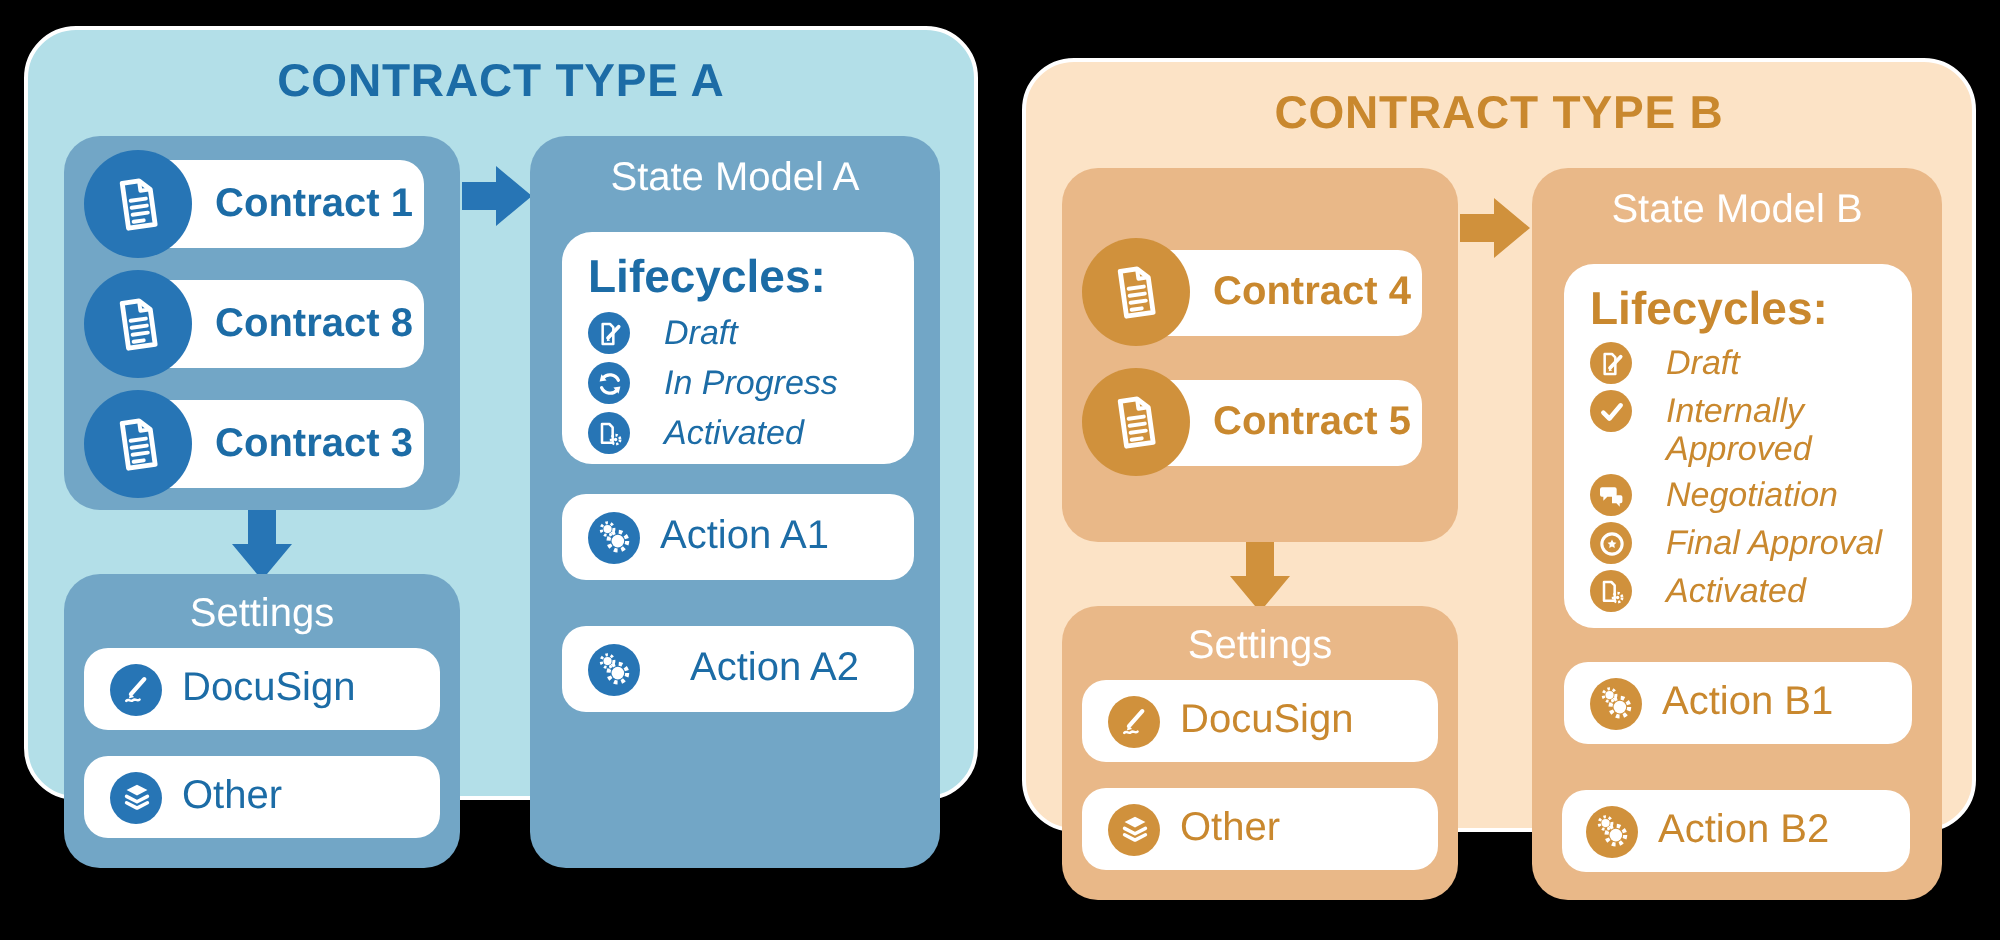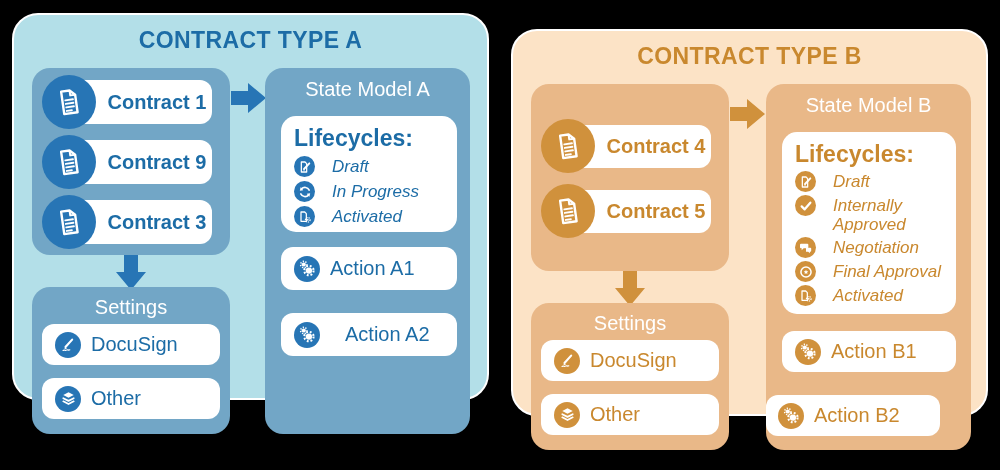--- a/index.html
+++ b/index.html
@@ -109,21 +109,21 @@
     <div class="abs pill contract-pill" style="left:48px;top:65px;width:150px;height:44px;">
       <span class="lbl">Contract 1</span>
     </div>
     <span class="abs circle-lg" style="left:28px;top:60px;">
       <svg width="34" height="34" viewBox="0 0 24 24" style="transform:rotate(-8deg)">
           <use href="#g-doc"></use>
         </svg>
     </span>
 
     <div class="abs pill contract-pill" style="left:48px;top:125px;width:150px;height:44px;">
-      <span class="lbl">Contract 9</span>
+      <span class="lbl">Contract 8</span>
     </div>
     <span class="abs circle-lg" style="left:28px;top:120px;">
       <svg width="34" height="34" viewBox="0 0 24 24" style="transform:rotate(-8deg)">
           <use href="#g-doc"></use>
         </svg>
     </span>
 
     <div class="abs pill contract-pill" style="left:48px;top:185px;width:150px;height:44px;">
       <span class="lbl">Contract 3</span>
     </div>
@@ -287,21 +287,21 @@
     </div>
 
     <div class="abs pill row-pill" style="left:269px;top:300px;width:174px;height:41px;">
       <span class="ic ic-26">
           <svg width="19" height="19" viewBox="0 0 24 24">
             <use href="#g-gears"></use>
           </svg>
         </span>
       <span class="lbl">Action B1</span>
     </div>
-    <div class="abs pill row-pill" style="left:253px;top:364px;width:174px;height:41px;padding-left:12px;">
+    <div class="abs pill row-pill" style="left:268px;top:364px;width:174px;height:41px;padding-left:12px;">
       <span class="ic ic-26">
           <svg width="19" height="19" viewBox="0 0 24 24">
             <use href="#g-gears"></use>
           </svg>
         </span>
       <span class="lbl">Action B2</span>
     </div>
 
     <div class="abs box" style="left:18px;top:272px;width:198px;height:147px;"></div>
     <div class="abs white-title" style="left:18px;width:198px;top:281px;">Settings</div>

